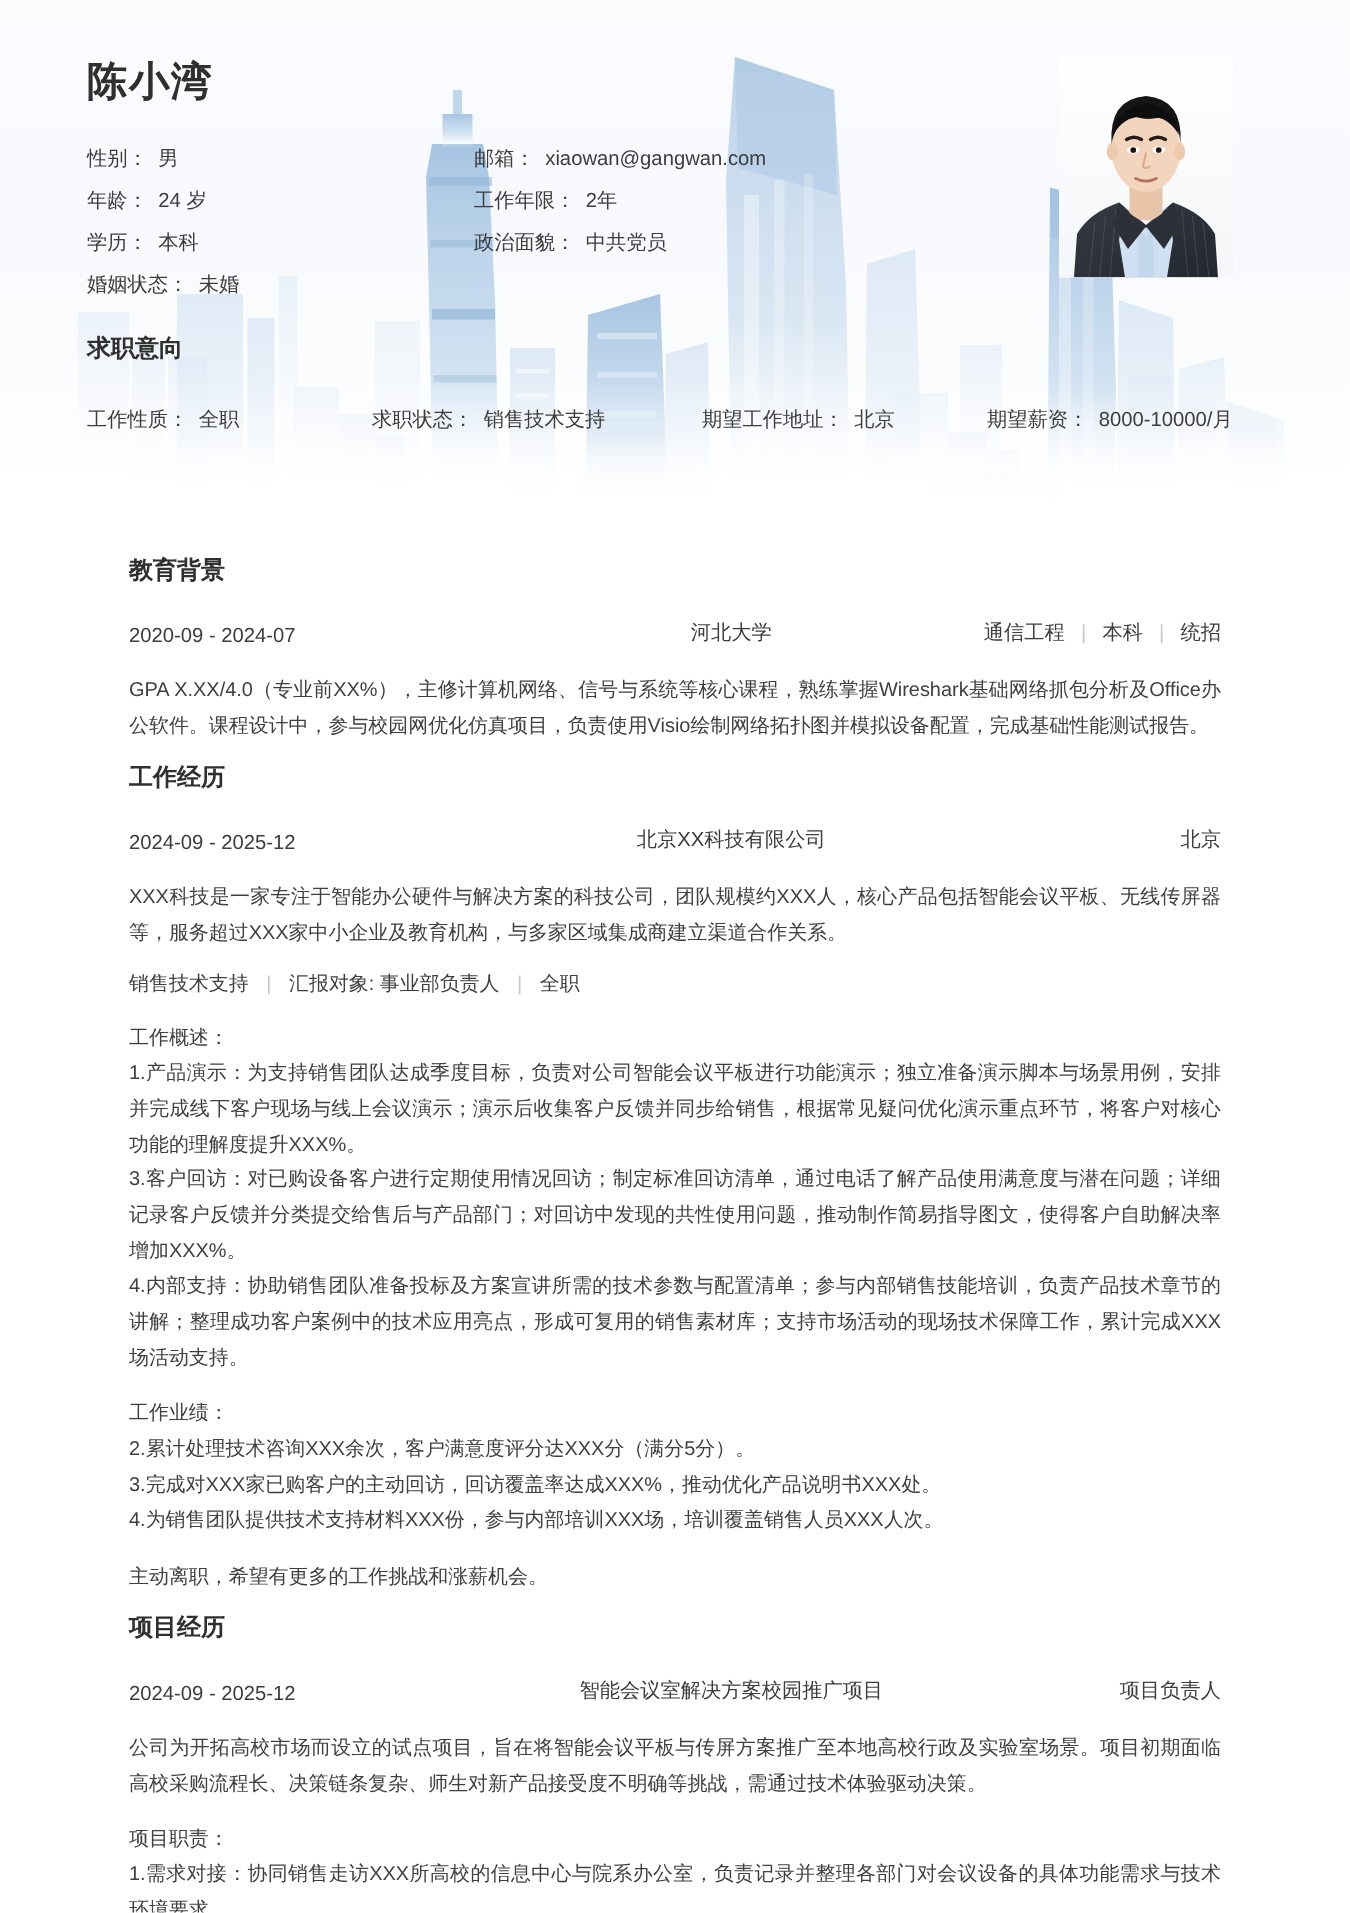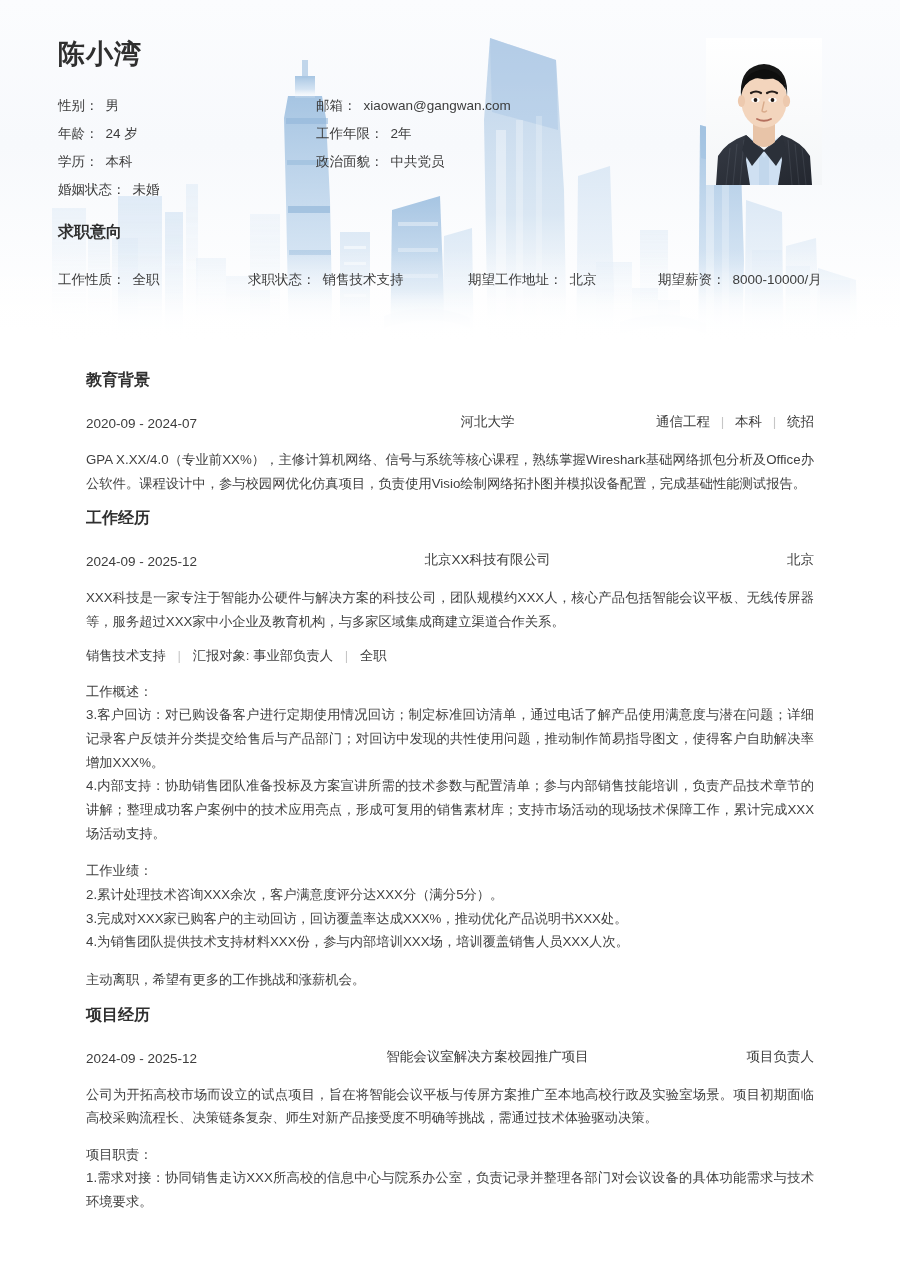--- a/index.html
+++ b/index.html
@@ -438,20 +438,21 @@
       <div class="meta-line">
         <span>销售技术支持</span>
         <span class="sep">|</span>
         <span>汇报对象: 事业部负责人</span>
         <span class="sep">|</span>
         <span>全职</span>
       </div>
 
       <div class="block">
         <div class="blk-title">工作概述：</div>
+        <div class="blk-item">1.产品演示：为支持销售团队达成季度目标，负责对公司智能会议平板进行功能演示；独立准备演示脚本与场景用例，安排并完成线下客户现场与线上会议演示；演示后收集客户反馈并同步给销售，根据常见疑问优化演示重点环节，将客户对核心功能的理解度提升XXX%。</div>
         <div class="blk-item">3.客户回访：对已购设备客户进行定期使用情况回访；制定标准回访清单，通过电话了解产品使用满意度与潜在问题；详细记录客户反馈并分类提交给售后与产品部门；对回访中发现的共性使用问题，推动制作简易指导图文，使得客户自助解决率增加XXX%。</div>
         <div class="blk-item">4.内部支持：协助销售团队准备投标及方案宣讲所需的技术参数与配置清单；参与内部销售技能培训，负责产品技术章节的讲解；整理成功客户案例中的技术应用亮点，形成可复用的销售素材库；支持市场活动的现场技术保障工作，累计完成XXX场活动支持。</div>
       </div>
 
       <div class="block">
         <div class="blk-title">工作业绩：</div>
         <div class="blk-item">2.累计处理技术咨询XXX余次，客户满意度评分达XXX分（满分5分）。</div>
         <div class="blk-item">3.完成对XXX家已购客户的主动回访，回访覆盖率达成XXX%，推动优化产品说明书XXX处。</div>
         <div class="blk-item">4.为销售团队提供技术支持材料XXX份，参与内部培训XXX场，培训覆盖销售人员XXX人次。</div>
       </div>

